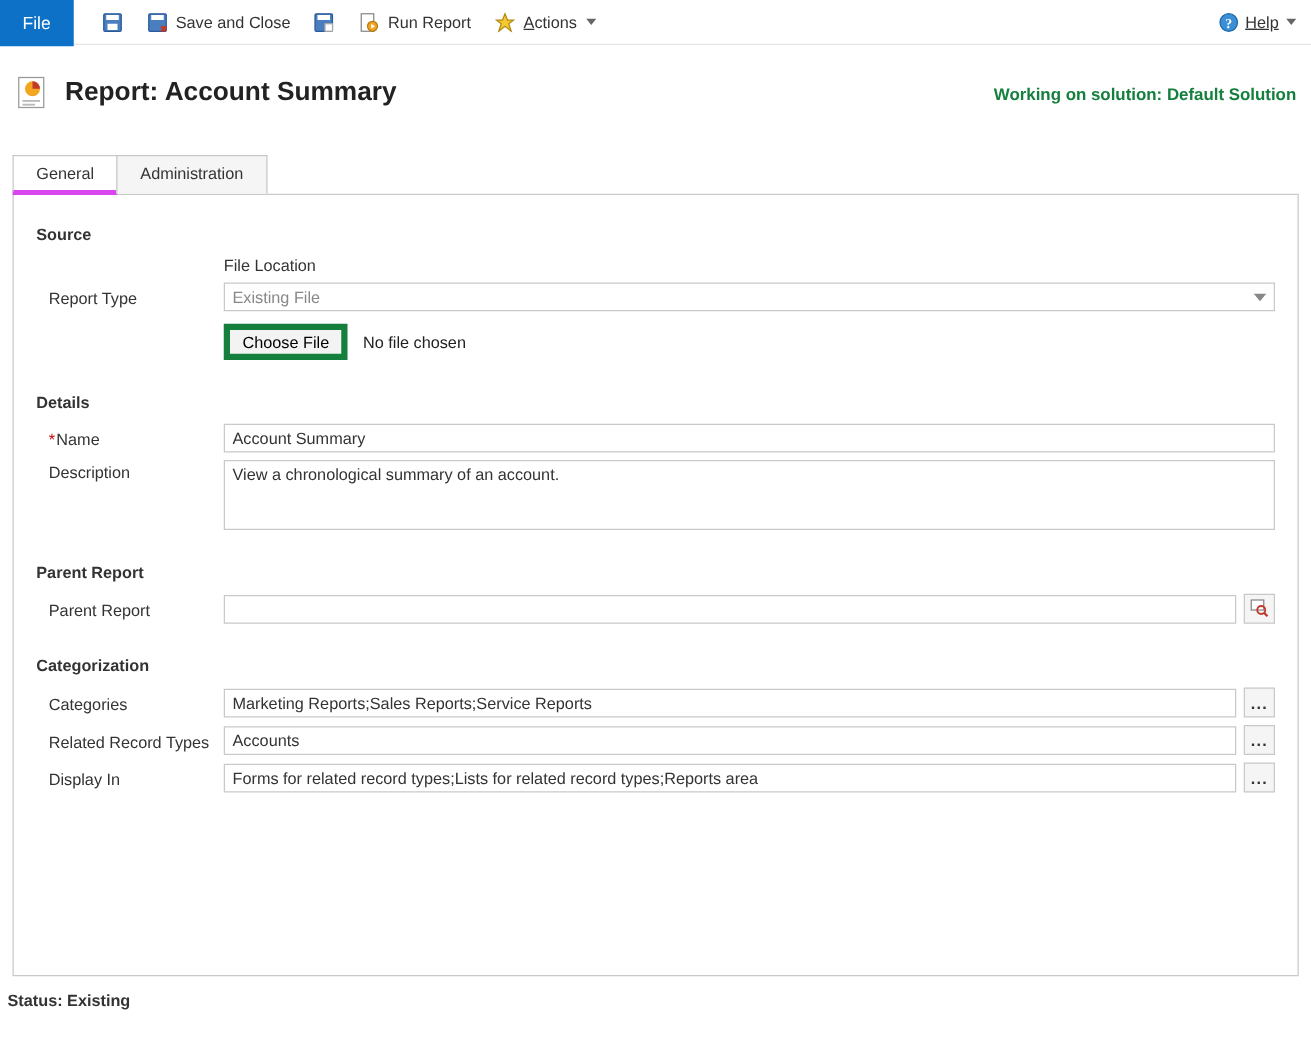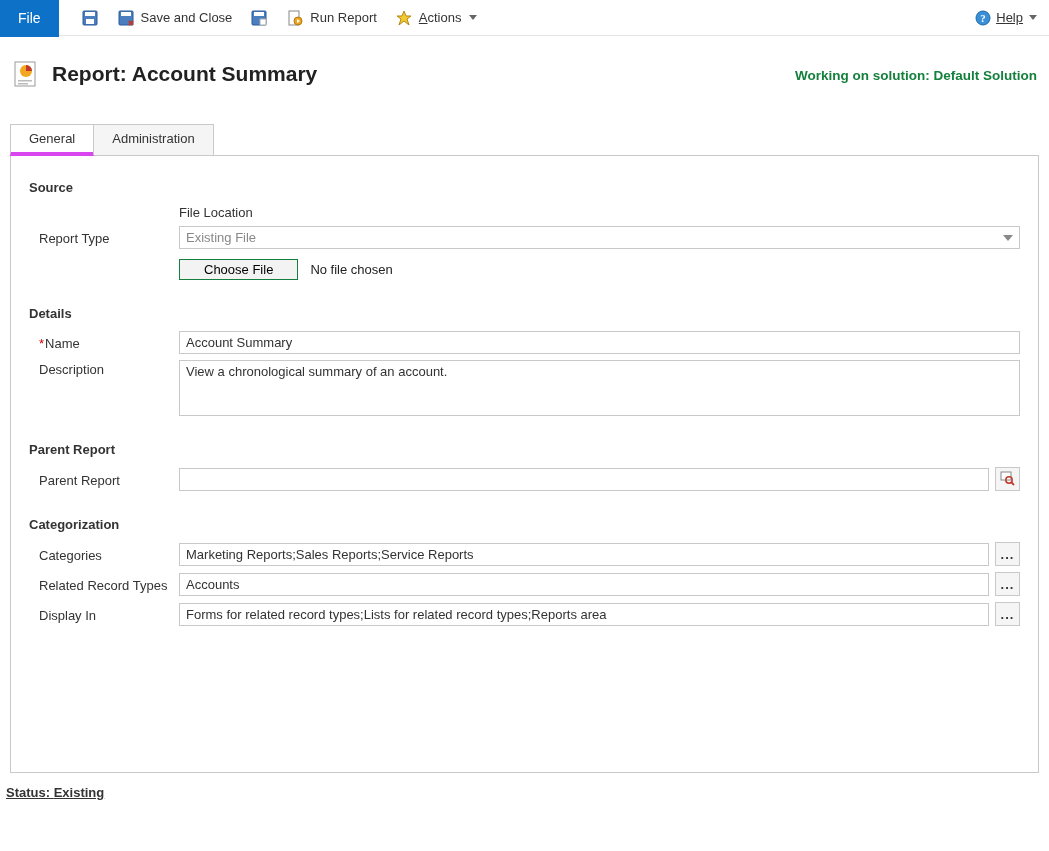--- a/index.html
+++ b/index.html
@@ -142,23 +142,23 @@
   }
   .select .chevron {
     display: inline-block;
     width: 0; height: 0;
     border-left: 5px solid transparent;
     border-right: 5px solid transparent;
     border-top: 6px solid #888;
   }
   .file-row { margin-top: 10px; }
   .choose-btn {
-    border: 1px solid #15803d;
+    border: 5px solid #15803d;
     background: #f3f3f3;
-    padding: 2px 24px;
+    padding: 2px 10px;
     font-family: inherit;
     font-size: 13px;
     cursor: pointer;
   }
   .file-status { margin-left: 6px; color: #222; }
   .lookup-btn, .ellipsis-btn {
     width: 26px;
     height: 24px;
     border: 1px solid #c9c9c9;
     background: #f5f5f5;
@@ -166,21 +166,20 @@
     align-items: center;
     justify-content: center;
     cursor: pointer;
   }
   .ellipsis-btn { font-weight: bold; letter-spacing: 1px; }
   .section-gap { height: 14px; }
 
   .status-bar {
     padding: 4px 6px 10px 6px;
     font-weight: 700;
-    text-decoration: underline;
   }
 </style>
 </head>
 <body>
 
 <div class="topbar">
   <div class="file-btn">File</div>
 
   <div class="cmd" title="Save">
     <span class="cmd-icon">

